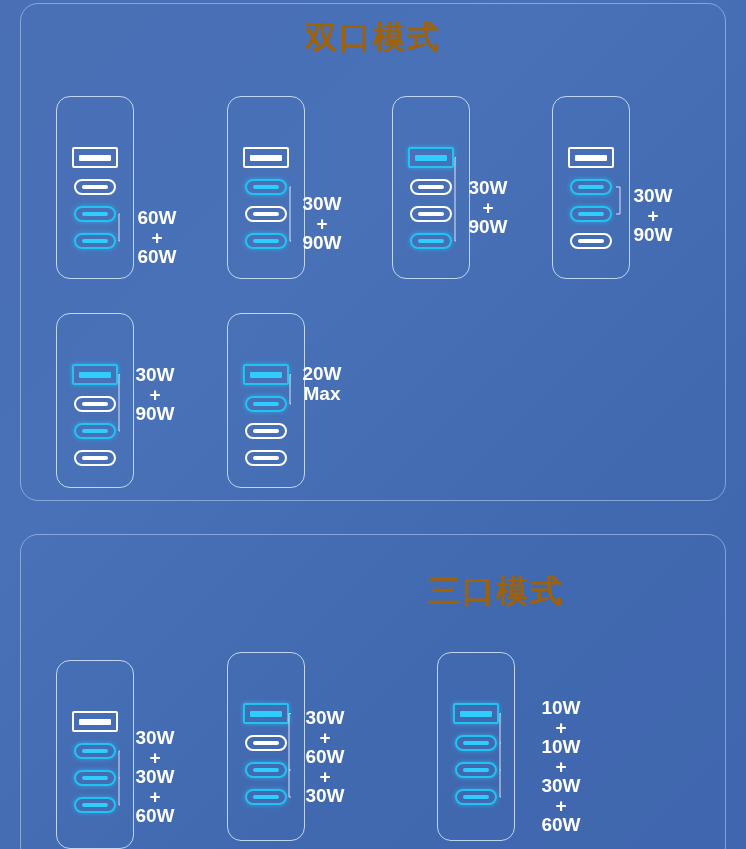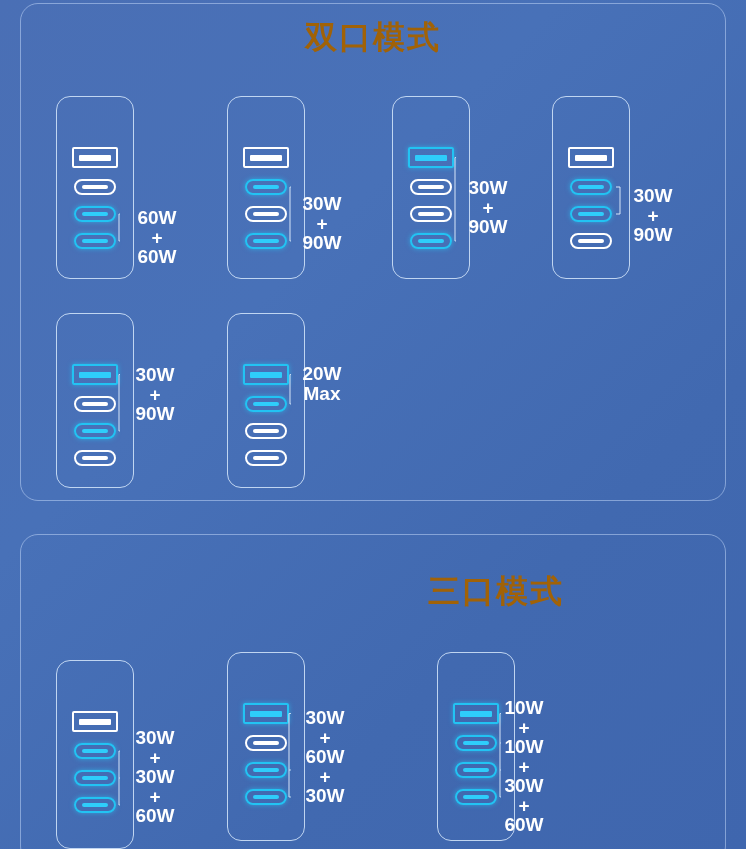--- a/index.html
+++ b/index.html
@@ -431,21 +431,21 @@
       <div class="annot" style="left: 0px; top: 0px; width: 746px; height: 849px;">
         <svg width="746" height="849">
           <line x1="501" y1="713.5" x2="500" y2="713.5" stroke="rgba(224,236,252,0.8)" stroke-width="1.2"></line>
           <line x1="501" y1="743" x2="500" y2="743" stroke="rgba(224,236,252,0.8)" stroke-width="1.2"></line>
           <line x1="501" y1="770" x2="500" y2="770" stroke="rgba(224,236,252,0.8)" stroke-width="1.2"></line>
           <line x1="501" y1="797" x2="500" y2="797" stroke="rgba(224,236,252,0.8)" stroke-width="1.2"></line>
           <line x1="500" y1="713.5" x2="500" y2="797" stroke="rgba(224,236,252,0.8)" stroke-width="1.2"></line>
           <line x1="500" y1="755.25" x2="500" y2="755.25" stroke="rgba(224,236,252,0.8)" stroke-width="1.2"></line>
         </svg>
       </div>
-      <div class="annot-label centered" style="left: 524px; top: 698px; transform: translateX(-50%);">10W
+      <div class="annot-label centered" style="left: 561px; top: 698px; transform: translateX(-50%);">10W
 +
 10W
 +
 30W
 +
 60W</div>
     </div>
 
 </div>
 

